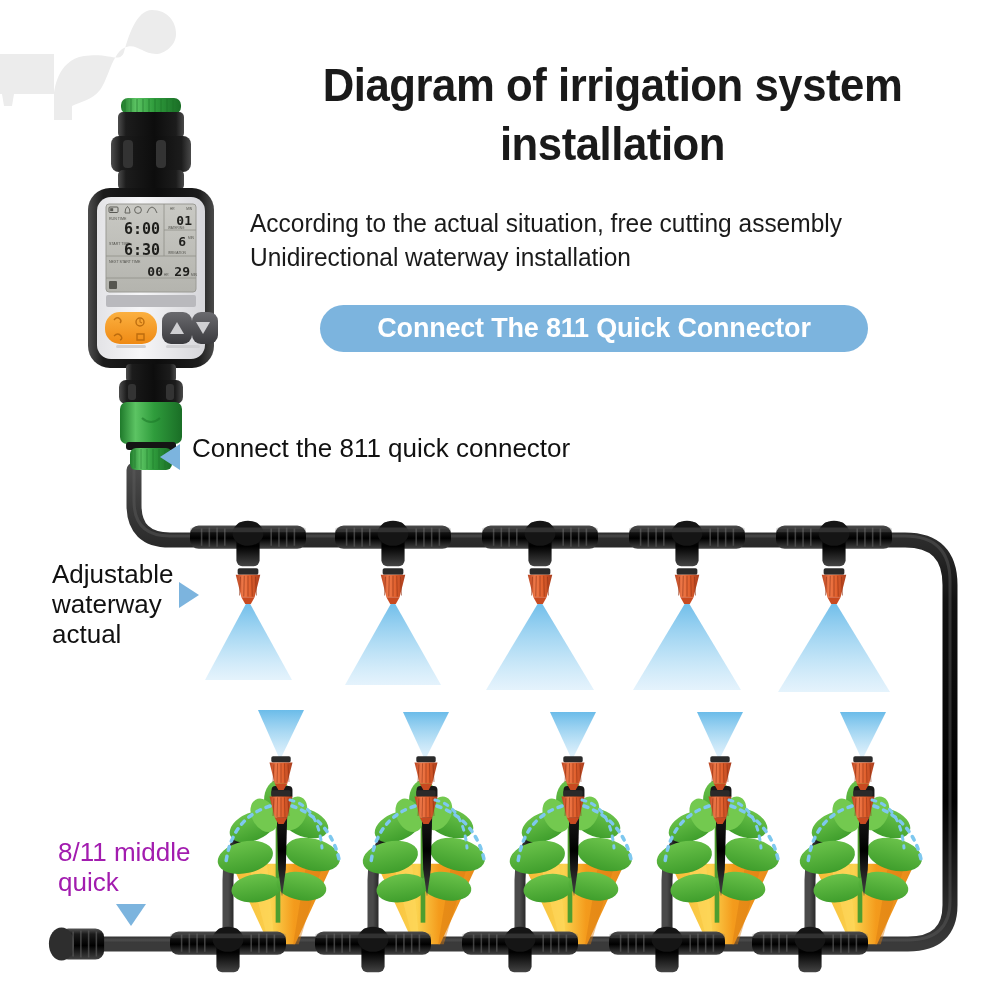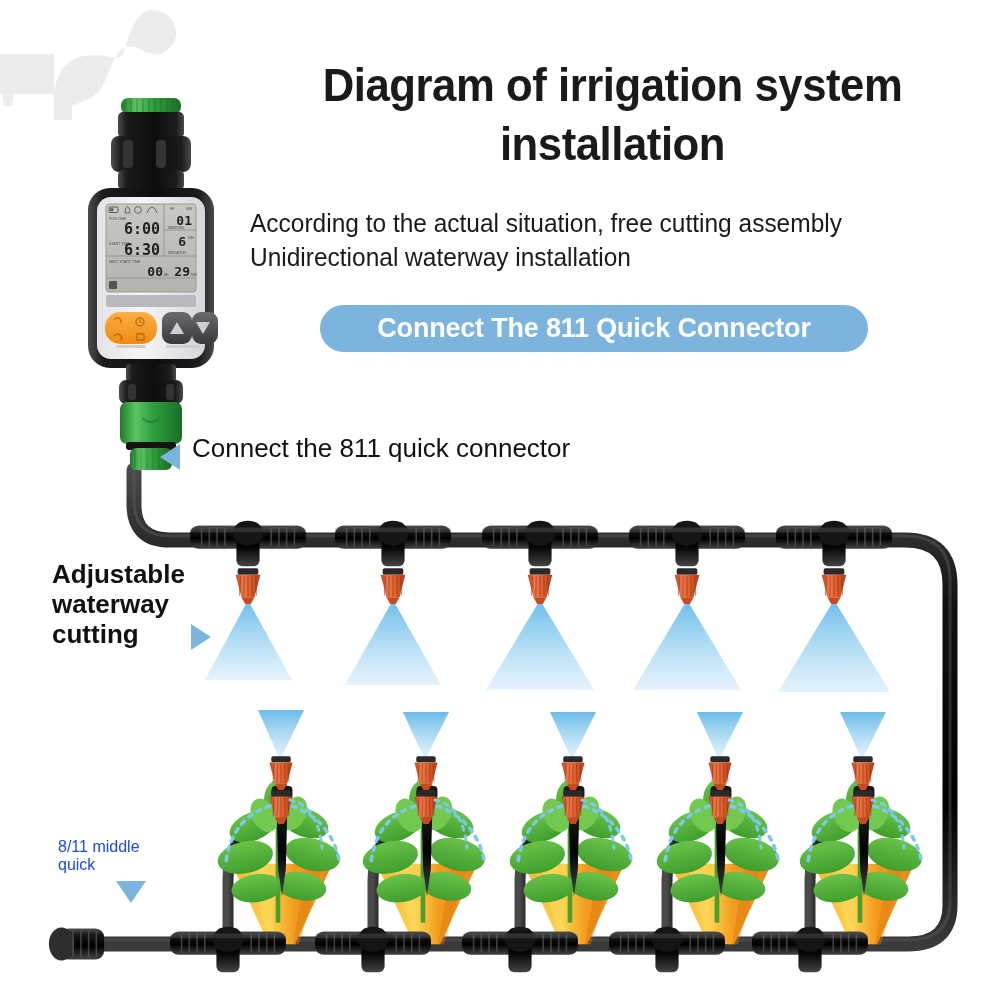--- a/index.html
+++ b/index.html
@@ -47,26 +47,26 @@
   .callout { position: absolute; display: flex; align-items: flex-start; }
   .tri { width: 0; height: 0; flex: none; }
   .tri-left  { border-top: 13px solid transparent; border-bottom: 13px solid transparent; border-right: 20px solid #7cb4de; }
   .tri-right { border-top: 13px solid transparent; border-bottom: 13px solid transparent; border-left: 20px solid #7cb4de; }
   .tri-down  { border-left: 15px solid transparent; border-right: 15px solid transparent; border-top: 22px solid #7cb4de; }
 
   .co-connector { left: 160px; top: 440px; }
   .co-connector .txt { font-size: 26px; color: #111; margin-left: 12px; line-height: 1; position: relative; top: -5px; }
   .co-connector .tri-left { margin-top: 4px; }
 
-  .co-nozzle { left: 52px; top: 560px; flex-direction: row; align-items: flex-end; font-weight: bold; }
+  .co-nozzle { left: 52px; top: 560px; flex-direction: row; align-items: flex-start; }
   .co-nozzle .txt { font-size: 26px; line-height: 1.15; color: #111; }
   .co-nozzle .tri-right { margin-top: 22px; margin-left: 6px; }
 
   .co-tube { left: 58px; top: 838px; flex-direction: column; }
-  .co-tube .txt { font-size: 16px; line-height: 1.15; color: #1d4ed8; }
+  .co-tube .txt { font-size: 26px; line-height: 1.15; color: #a21caf; }
   .co-tube .tri-down { margin-top: 6px; margin-left: 58px; }
 
   
   #timer { position: absolute; left: 78px; top: 96px; width: 146px; height: 380px; }
 
   
   #scene { position: absolute; left: 0; top: 0; width: 1001px; height: 1001px; }
 </style>
 </head>
 <body>
@@ -445,21 +445,21 @@
 
   <div class="callout co-connector">
     <span class="tri tri-left"></span>
     <span class="txt">Connect the 811 quick connector</span>
   </div>
 
   <div class="callout co-nozzle">
     <div class="txt">
       <div>Adjustable</div>
       <div>waterway</div>
-      <div>cutting</div>
+      <div>actual</div>
     </div>
     <span class="tri tri-right"></span>
   </div>
 
   <div class="callout co-tube">
     <div class="txt">
       <div>8/11 middle</div>
       <div>quick</div>
     </div>
     <span class="tri tri-down"></span>

